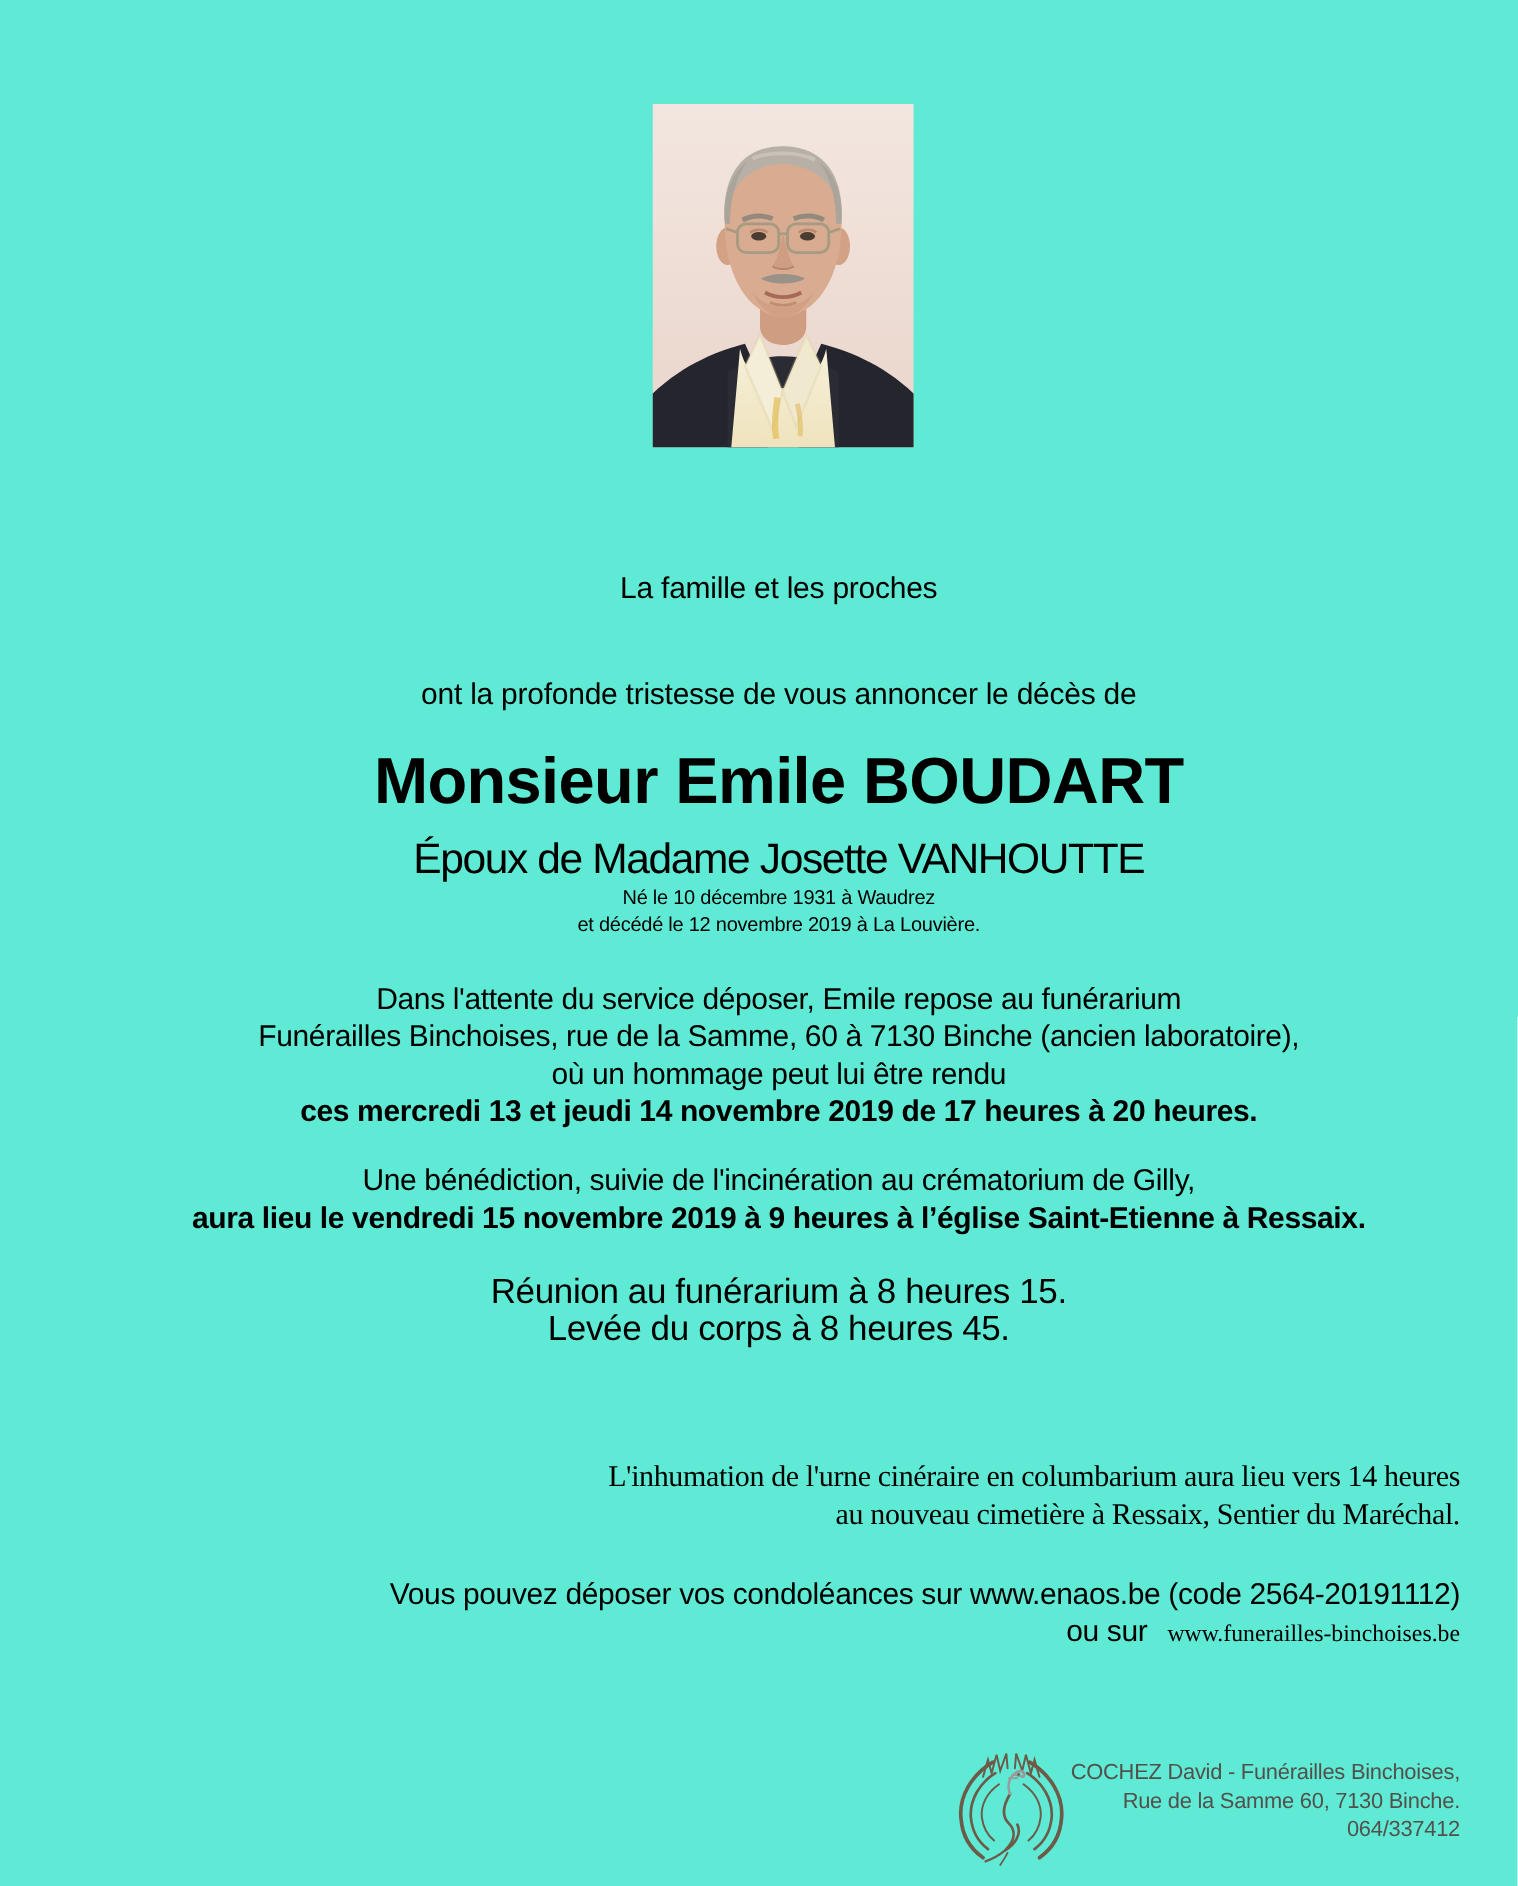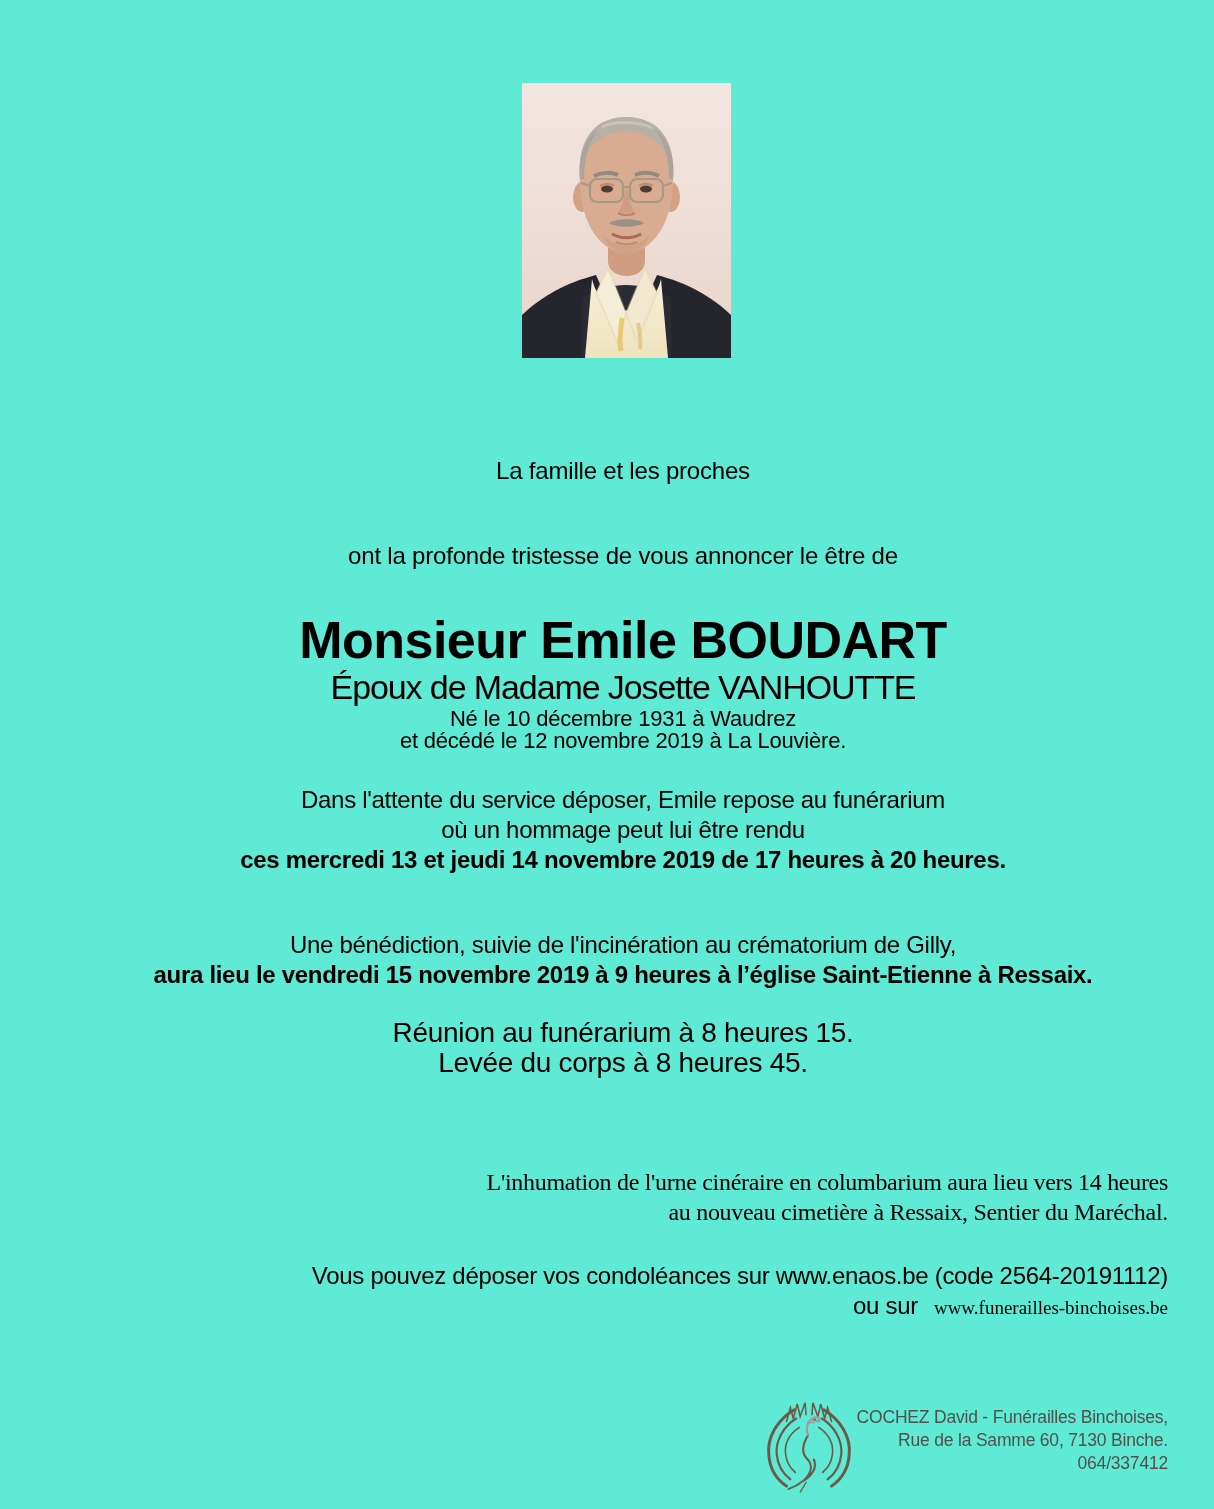--- a/index.html
+++ b/index.html
@@ -11,21 +11,21 @@
     font-family:"Liberation Sans","DejaVu Sans",sans-serif;
     color:#000000;
   }
   .abs{position:absolute;}
   
   .center-col{left:32px;width:1182px;text-align:center;}
   .right-col{left:0;right:46px;text-align:right;}
   .t-intro{font-size:24px;line-height:30px;letter-spacing:-0.2px;}
   .t-name{font-size:52px;line-height:52px;font-weight:700;letter-spacing:-0.5px;white-space:nowrap;}
   .t-spouse{font-size:34px;line-height:34px;letter-spacing:-1.1px;white-space:nowrap;text-align:center;}
-  .t-dates{font-size:22px;line-height:21.5px;letter-spacing:-0.2px;}
+  .t-dates{font-size:16px;line-height:21.5px;letter-spacing:-0.2px;}
   .t-body{font-size:24px;line-height:30px;letter-spacing:-0.3px;}
   .t-bold{font-weight:700;}
   .t-sched{font-size:28px;line-height:30px;font-weight:400;letter-spacing:-0.3px;}
   .serif-url{font-family:"Liberation Serif","DejaVu Serif",serif;font-size:19px;letter-spacing:0;margin-left:16px;}
   .footer-text{font-size:17.5px;line-height:23px;letter-spacing:-0.2px;}
   .photo-frame{left:522px;top:83px;width:209px;height:275px;}
   .photo-frame svg{display:block;}
   .logo-frame{left:760px;top:1396px;width:98px;height:98px;}
 </style>
 </head>
@@ -92,31 +92,32 @@
       <path d="M87,140 C95,135 114,135 122,140 C114,145 95,145 87,140 Z" fill="#9a9189"></path>
 
       <path d="M90,151 C99,156 110,156 119,151" stroke="#a76a58" stroke-width="3" fill="none"></path>
       <path d="M94,159 C101,162 108,162 115,159" stroke="#c08d72" stroke-width="2" fill="none"></path>
 
       <path d="M80,150 C88,166 120,166 129,150 C124,164 112,171 104,171 C96,171 85,164 80,150 Z" fill="#cb9a7e" opacity="0.6"></path>
     </svg>
   </div>
 
   <div class="abs center-col t-intro" style="top:456px;">La famille et les proches</div>
-  <div class="abs center-col t-intro" style="top:541px;">ont la profonde tristesse de vous annoncer le être de</div>
+  <div class="abs center-col t-intro" style="top:541px;">ont la profonde tristesse de vous annoncer le décès de</div>
 
-  <div class="abs center-col t-name" style="top:614px;text-align:center;">Monsieur Emile BOUDART</div>
+  <div class="abs center-col t-name" style="top:599px;text-align:center;">Monsieur Emile BOUDART</div>
   <div class="abs center-col t-spouse" style="top:670px;">Époux de Madame Josette VANHOUTTE</div>
   <div class="abs center-col t-dates" style="top:708px;">
     <div>Né le 10 décembre 1931 à Waudrez</div>
     <div>et décédé le 12 novembre 2019 à La Louvière.</div>
   </div>
 
   <div class="abs center-col t-body" style="top:785px;">
     <div>Dans l'attente du service déposer, Emile repose au funérarium</div>
+    <div>Funérailles Binchoises, rue de la Samme, 60 à 7130 Binche (ancien laboratoire),</div>
     <div>où un hommage peut lui être rendu</div>
     <div class="t-bold">ces mercredi 13 et jeudi 14 novembre 2019 de 17 heures à 20 heures.</div>
   </div>
 
   <div class="abs center-col t-body" style="top:930px;">
     <div>Une bénédiction, suivie de l'incinération au crématorium de Gilly,</div>
     <div class="t-bold">aura lieu le vendredi 15 novembre 2019 à 9 heures à l’église Saint-Etienne à Ressaix.</div>
   </div>
 
   <div class="abs center-col t-sched" style="top:1018px;">

